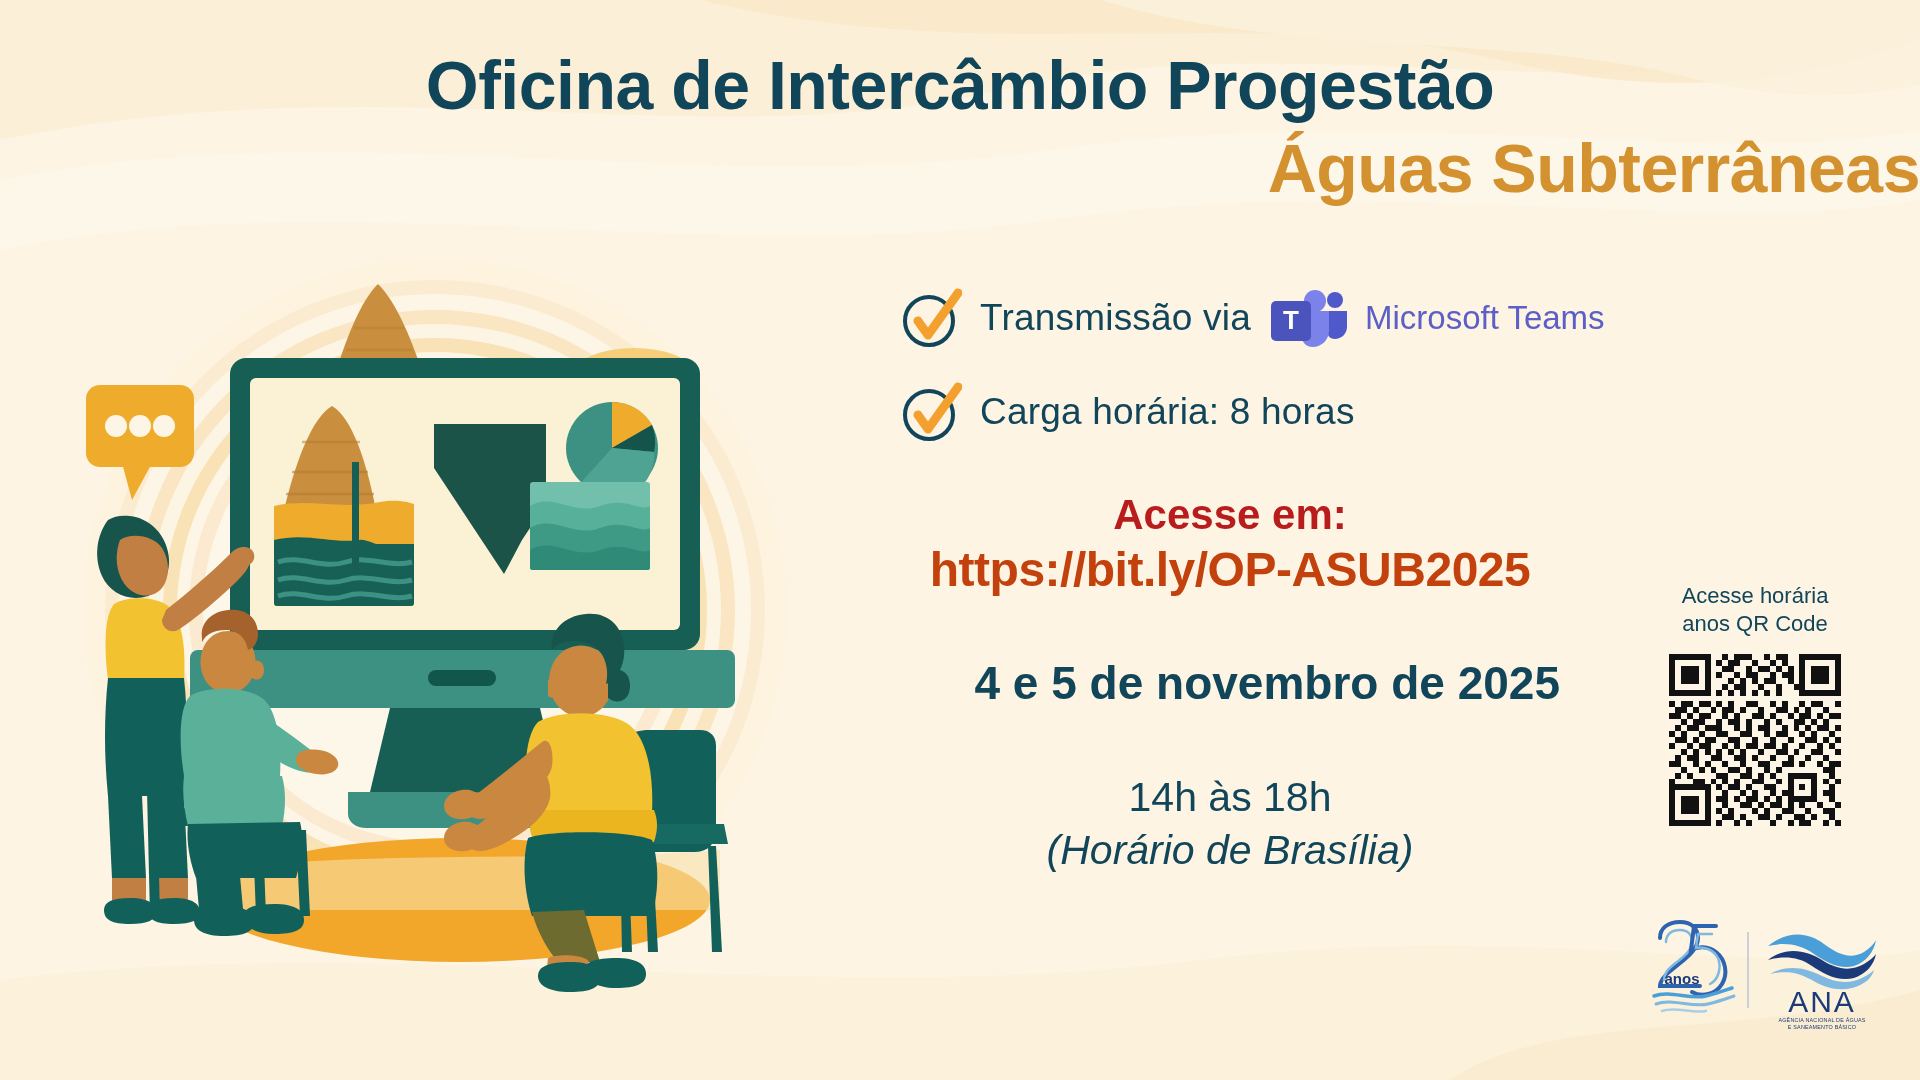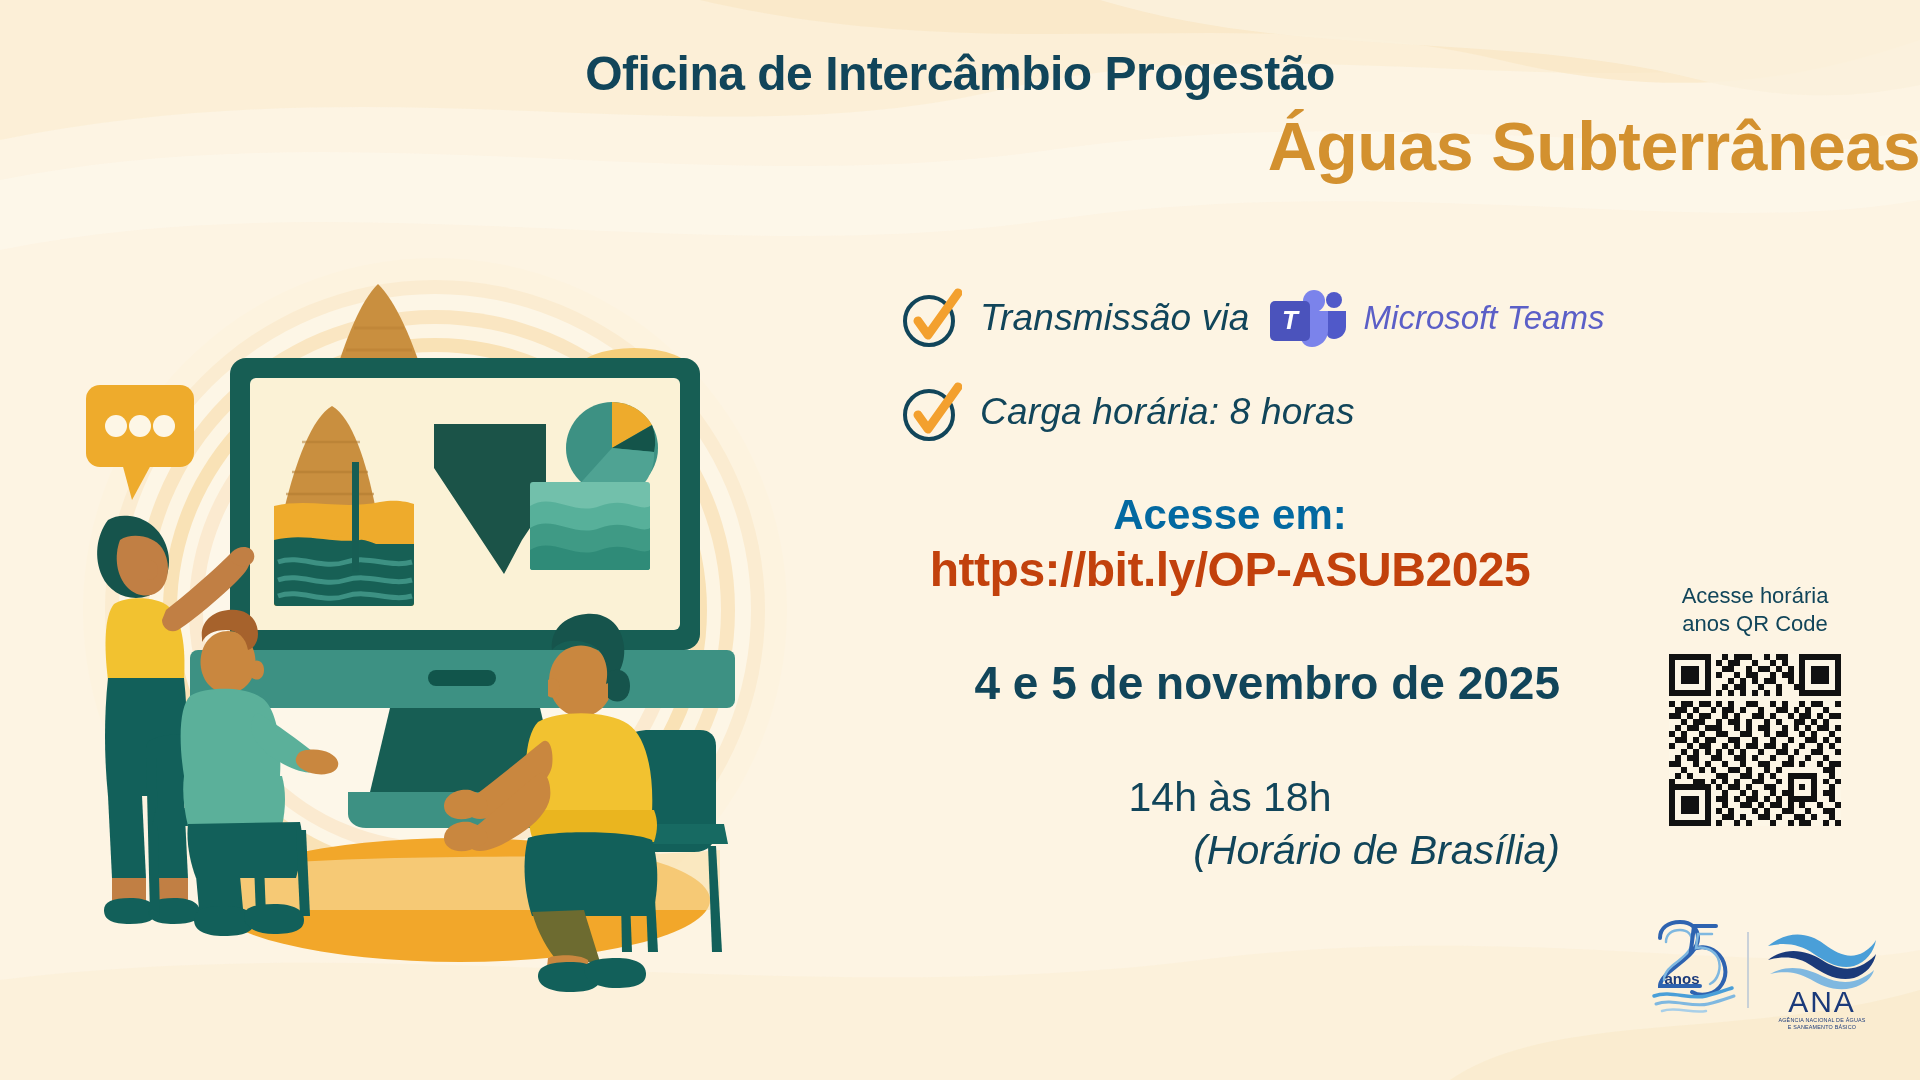--- a/index.html
+++ b/index.html
@@ -26,21 +26,21 @@
   
   .title-block {
     position: absolute;
     top: 48px;
     left: 0;
     width: 1920px;
     text-align: center;
     z-index: 5;
   }
   .title-line1 {
-    font-size: 48px;
+    font-size: 68px;
     font-weight: bold;
     color: #11455a;
     letter-spacing: -0.5px;
     line-height: 1.1;
     white-space: nowrap;
     text-align: center;
   }
   .title-line2 {
     font-size: 68px;
     font-weight: bold;
@@ -70,21 +70,20 @@
     width: 700px;
     z-index: 6;
   }
 
   .check-list { margin: 0; padding: 0; list-style: none; }
   .check-item {
     display: flex;
     align-items: center;
     height: 76px;
     margin-bottom: 18px;
-    font-style: italic;
   }
   .check-icon {
     width: 62px;
     height: 62px;
     flex: 0 0 62px;
     position: relative;
     margin-right: 18px;
   }
   .check-text {
     font-size: 37px;
@@ -106,21 +105,21 @@
   }
 
   .access-block {
     margin-top: 40px;
     text-align: center;
     width: 660px;
   }
   .access-label {
     font-size: 42px;
     font-weight: bold;
-    color: #0369a1;
+    color: #b91c1c;
     line-height: 1.2;
   }
   .access-url {
     font-size: 48px;
     font-weight: bold;
     color: #c2410c;
     line-height: 1.25;
     letter-spacing: -0.5px;
     white-space: nowrap;
   }
@@ -140,21 +139,20 @@
     color: #11455a;
   }
   .time-line {
     font-size: 41px;
     line-height: 1.25;
   }
   .time-zone {
     font-size: 41px;
     font-style: italic;
     line-height: 1.3;
-    text-align: right;
   }
 
   
   .qr-block {
     position: absolute;
     left: 1640px;
     top: 582px;
     width: 230px;
     text-align: center;
     z-index: 6;

